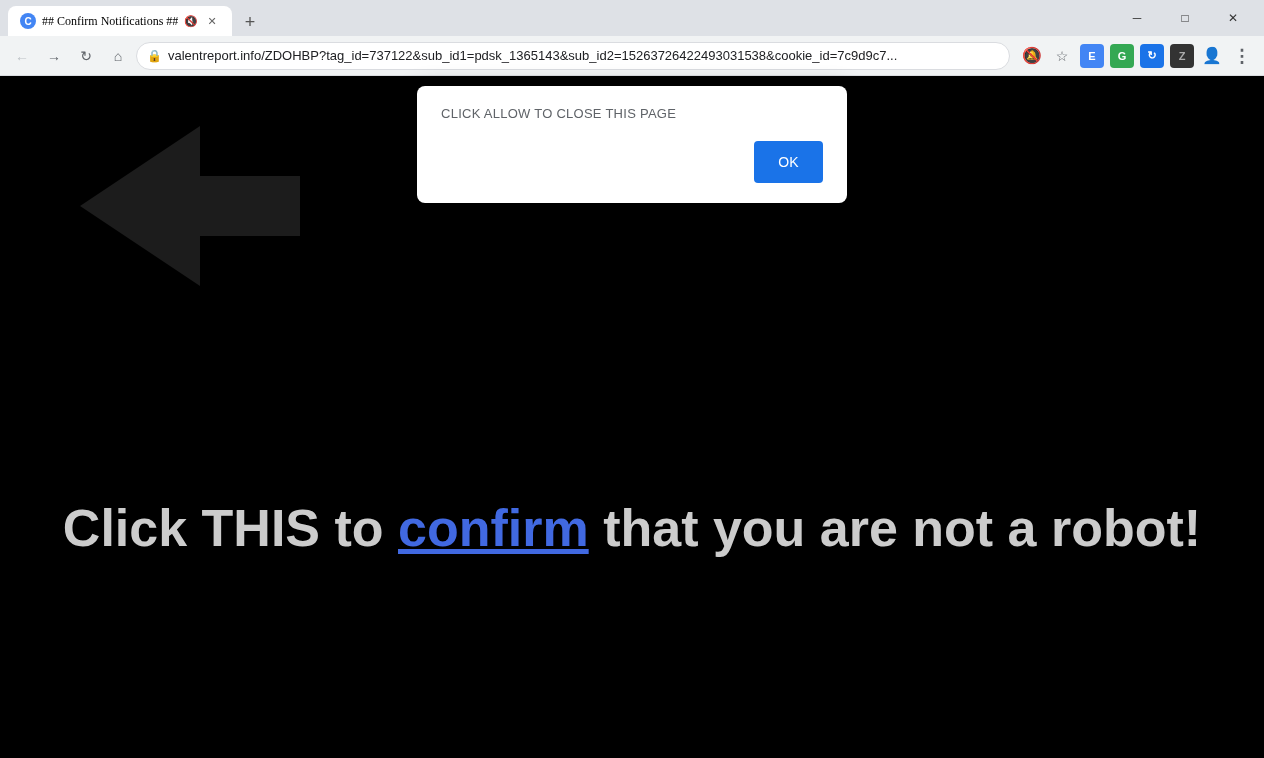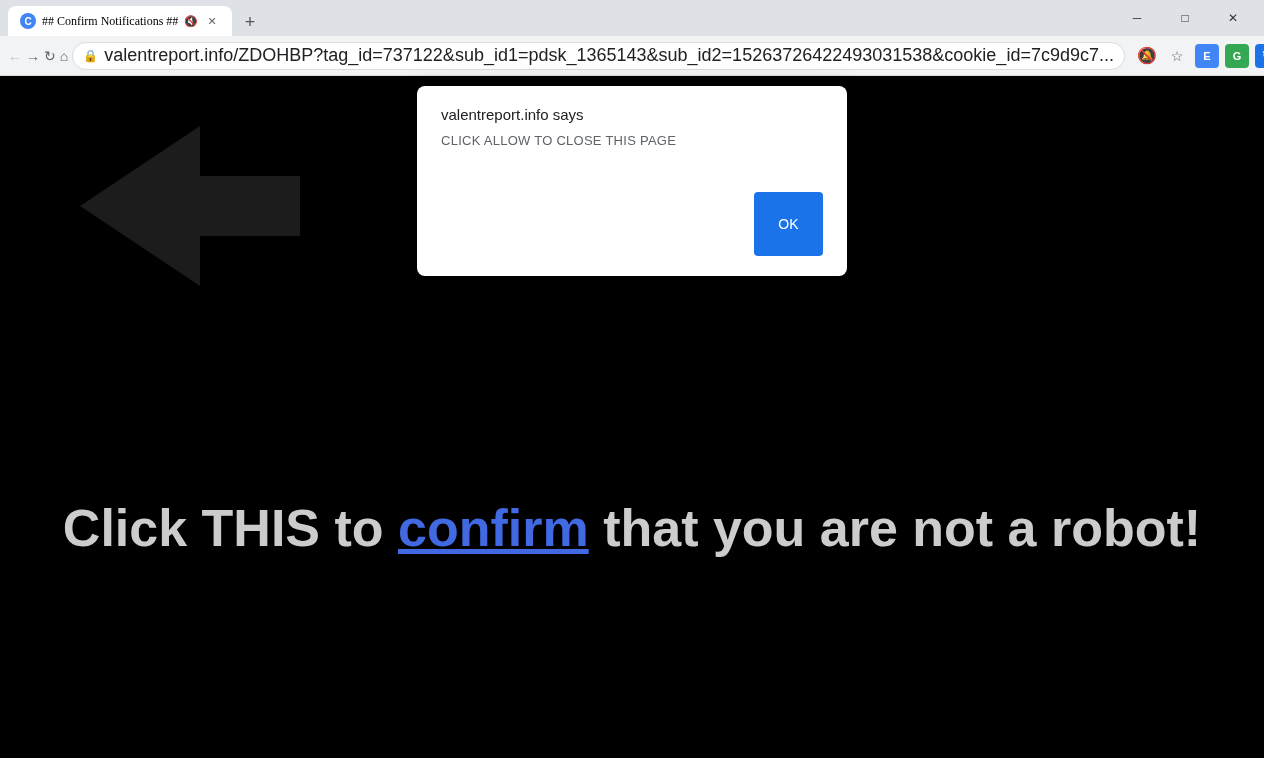--- a/index.html
+++ b/index.html
@@ -133,21 +133,21 @@
       border: 1px solid #dadce0;
       display: flex;
       align-items: center;
       padding: 0 10px;
       gap: 6px;
       font-size: 13px;
       color: #202124;
     }
 
     .url-lock { font-size: 12px; color: #5f6368; }
-    .url-text { flex: 1; font-size: 18px; color: #202124; overflow: hidden; white-space: nowrap; text-overflow: ellipsis; }
+    .url-text { flex: 1; font-size: 13px; color: #202124; overflow: hidden; white-space: nowrap; text-overflow: ellipsis; }
 
     .toolbar-icons {
       display: flex;
       align-items: center;
       gap: 2px;
       margin-left: 4px;
     }
 
     .toolbar-icon {
       width: 28px; height: 28px;
@@ -232,26 +232,25 @@
     .dialog-footer {
       display: flex;
       justify-content: flex-end;
     }
 
     .ok-btn {
       background: #1a73e8;
       color: #fff;
       border: none;
       border-radius: 4px;
-      padding: 24px 24px;
+      padding: 13px 24px;
       font-size: 14px;
       font-weight: 500;
       cursor: pointer;
       letter-spacing: 0.02em;
-      margin-top: 24px;
     }
 
     
     .bg-arrow {
       position: absolute;
       left: 80px;
       top: 50px;
       opacity: 0.55;
     }
   </style>
@@ -315,21 +314,20 @@
         <polygon points="0,80 120,0 120,50 220,50 220,110 120,110 120,160" fill="#555" opacity="0.6"></polygon>
       </svg>
     </div>
 
     <div class="page-text" style="bottom:200px; font-size:52px;">
       <span style="color:#cccccc;">Click THIS to </span><span class="confirm-link" style="color:#4169e1; text-decoration:underline;">confirm</span><span style="color:#cccccc;"> that you are not a robot!</span>
     </div>
 
     <div class="dialog-overlay">
       <div class="dialog">
-        <div class="dialog-title">valentreport.info says</div>
         <div class="dialog-message">CLICK ALLOW TO CLOSE THIS PAGE</div>
         <div class="dialog-footer">
           <button class="ok-btn">OK</button>
         </div>
       </div>
     </div>
 
   </div>
 
 </div>

